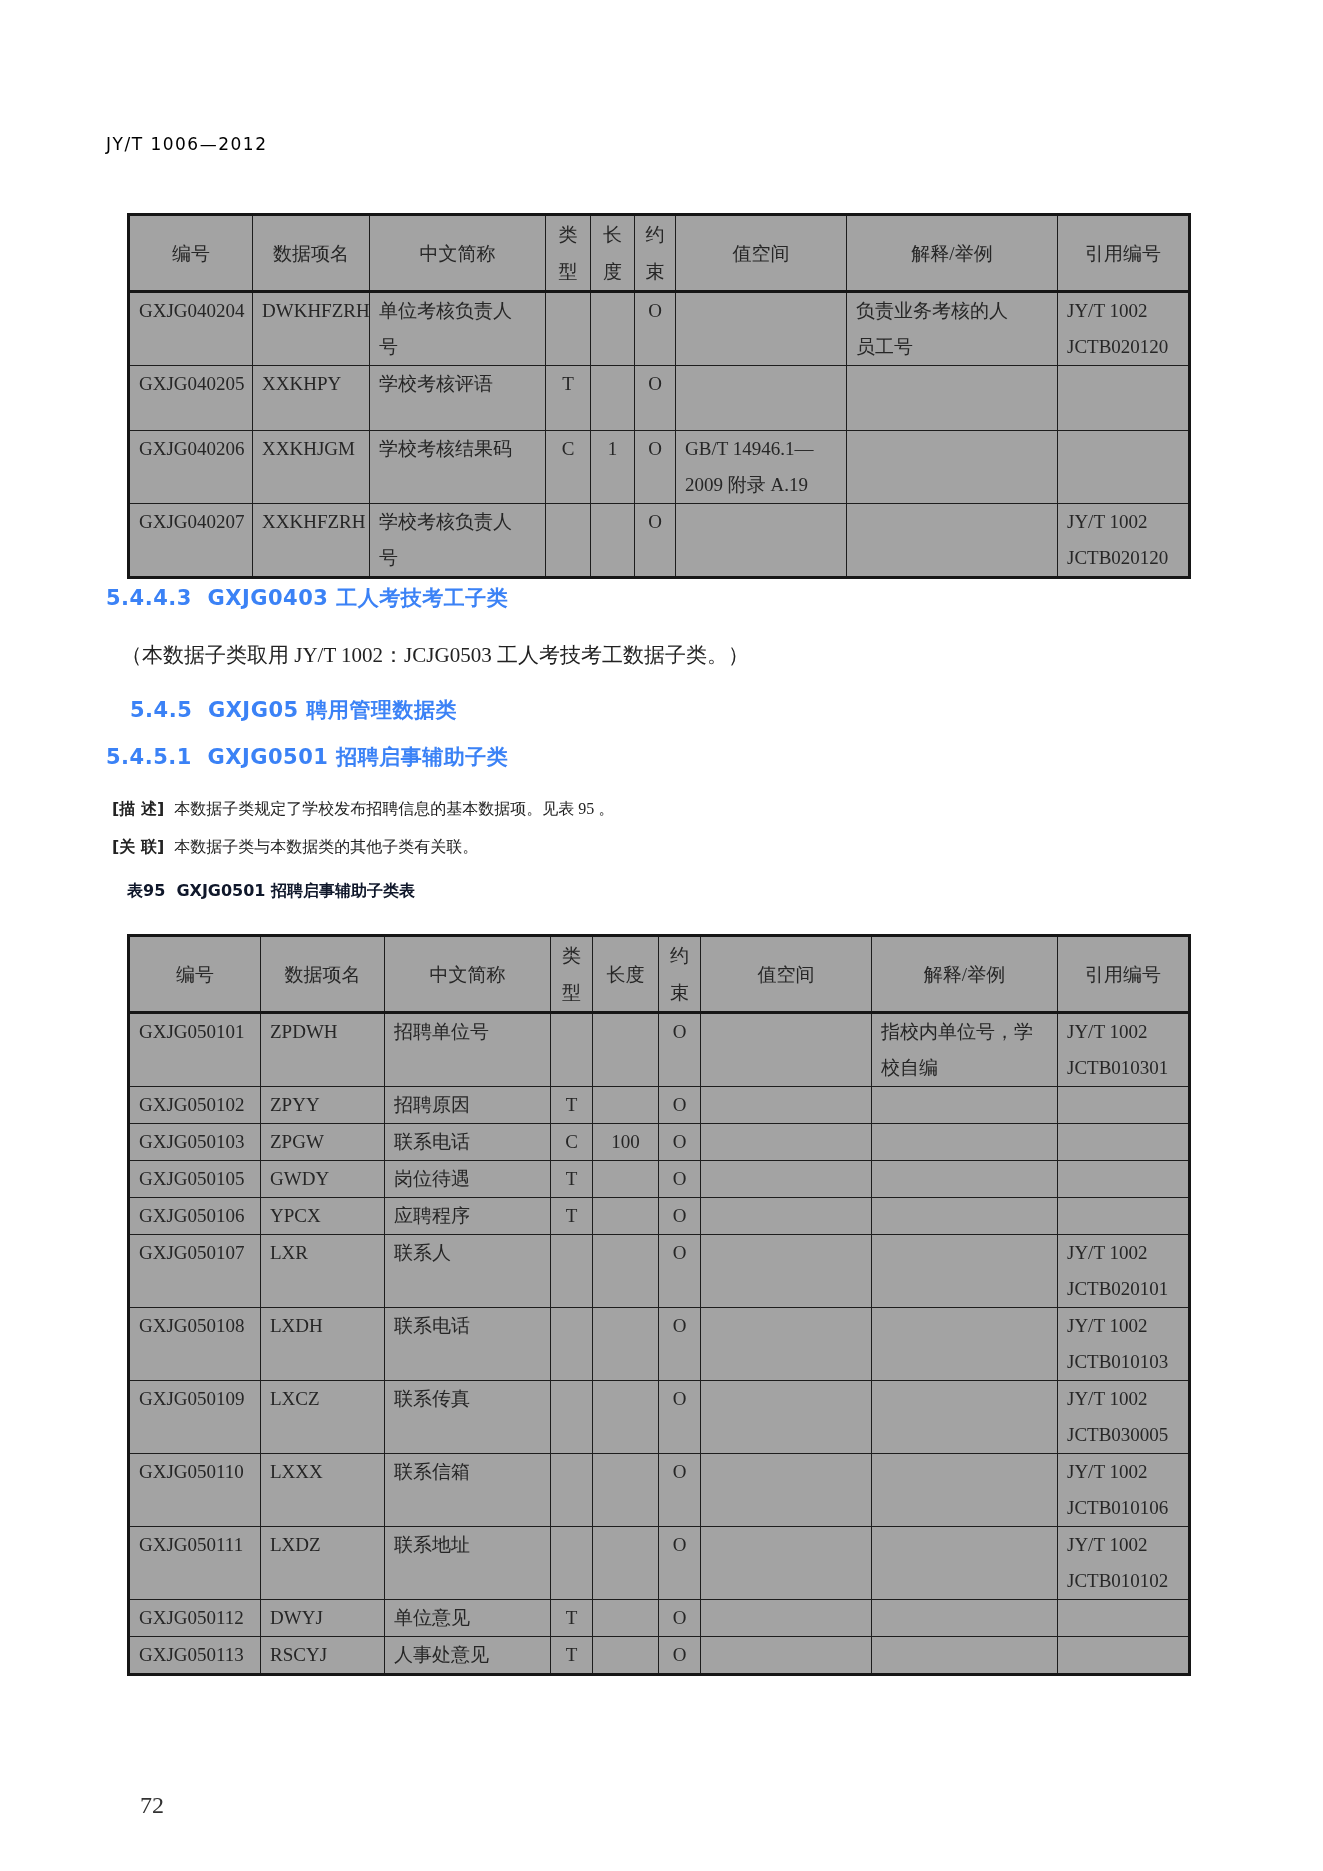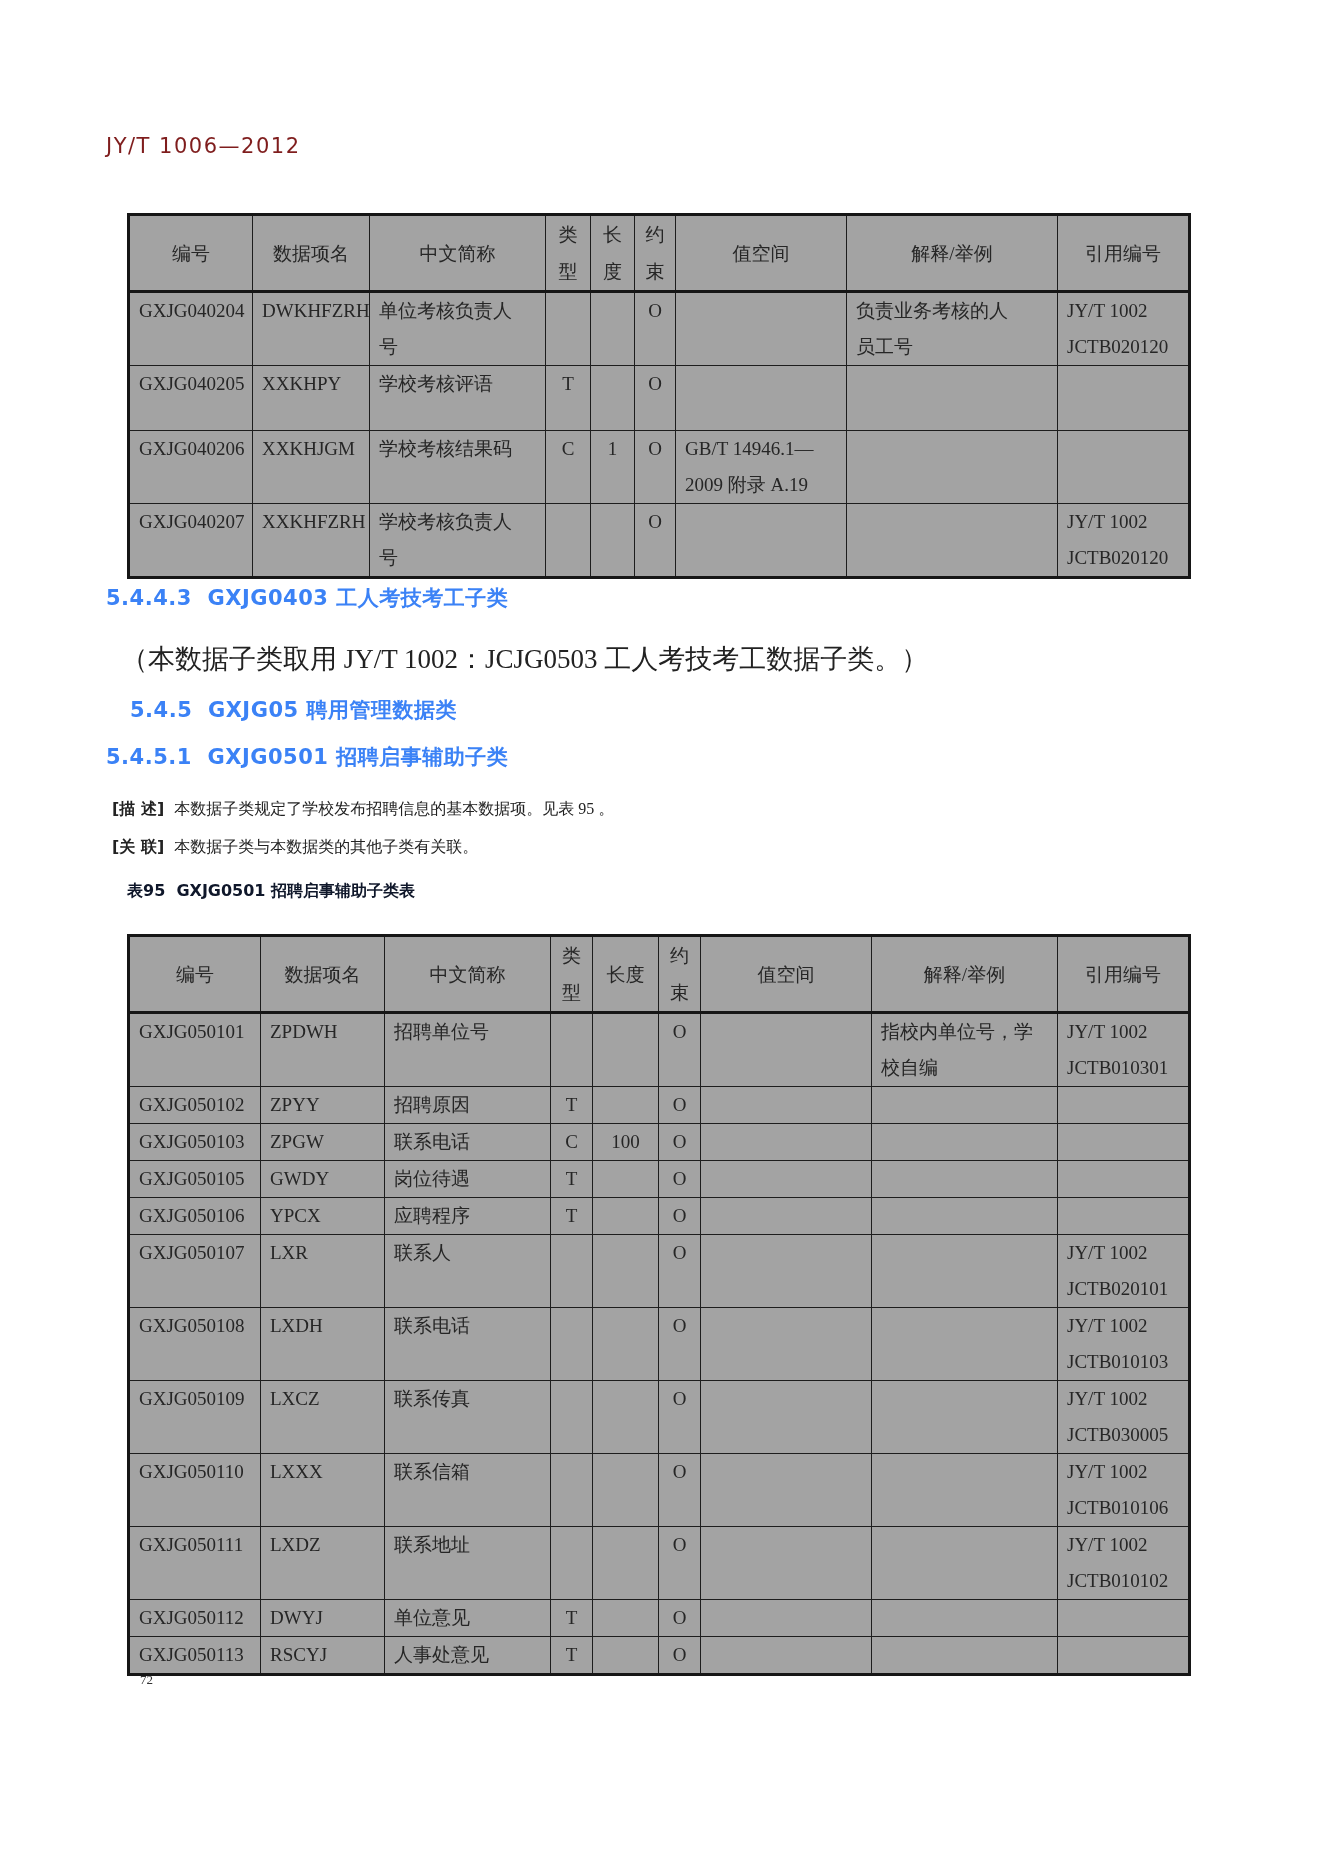--- a/index.html
+++ b/index.html
@@ -4,21 +4,21 @@
 <style>
   html,body{margin:0;padding:0;background:#e8e8e8;}
   .page{
     position:relative;width:1323px;height:1871px;background:#ffffff;
     font-family:"Liberation Serif","DejaVu Serif",serif;color:#1c1c1c;
     overflow:hidden;margin:0 auto;
   }
   .doc-code{
     position:absolute;top:134px;left:106px;
     font-family:"DejaVu Sans","Liberation Sans",sans-serif;
-    font-size:21px;letter-spacing:1.5px;color:#7f1d1d;
+    font-size:17px;letter-spacing:1.5px;color:#000000;
   }
   table.data-table{
     position:absolute;left:127px;border-collapse:collapse;table-layout:fixed;
     width:1061px;border:3px solid #161616;background:#a3a3a3;
   }
   table.data-table th,table.data-table td{
     border:1.6px solid #1d1d1d;overflow:hidden;
     font-size:19px;color:#262626;
   }
   table.data-table thead th{
@@ -36,35 +36,35 @@
   .heading{
     position:absolute;left:106px;
     font-family:"DejaVu Sans","Liberation Sans",sans-serif;
     font-weight:700;font-size:21px;color:#3b82f6;letter-spacing:0.5px;
     white-space:pre;
   }
   .h1{top:584px;}
   .h2{top:696px;margin-left:24px;}
   .h3{top:743px;}
   .body-par{
-    position:absolute;left:121px;top:641px;font-size:27px;color:#222;
+    position:absolute;left:121px;top:641px;font-size:21px;color:#222;
     white-space:pre;
   }
   .tagged-lines{position:absolute;left:112px;top:790px;font-size:16px;line-height:38px;color:#222;}
   .tagged-lines .tag{
     font-family:"DejaVu Sans","Liberation Sans",sans-serif;
     font-weight:700;margin-right:10px;
   }
   .table-caption{
     position:absolute;left:127px;top:881px;width:1061px;text-align:left;
     font-family:"DejaVu Sans","Liberation Sans",sans-serif;
     font-weight:700;font-size:16px;color:#0f172a;white-space:pre;
   }
   .page-number{
-    position:absolute;left:140px;top:1672px;font-size:13px;color:#333;
+    position:absolute;left:140px;top:1792px;font-size:24px;color:#333;
   }
 </style>
 </head>
 <body>
 
 <div class="page">
 
   <div class="doc-code">JY/T 1006—2012</div>
 
   <table class="data-table t1" data-table="table1">

